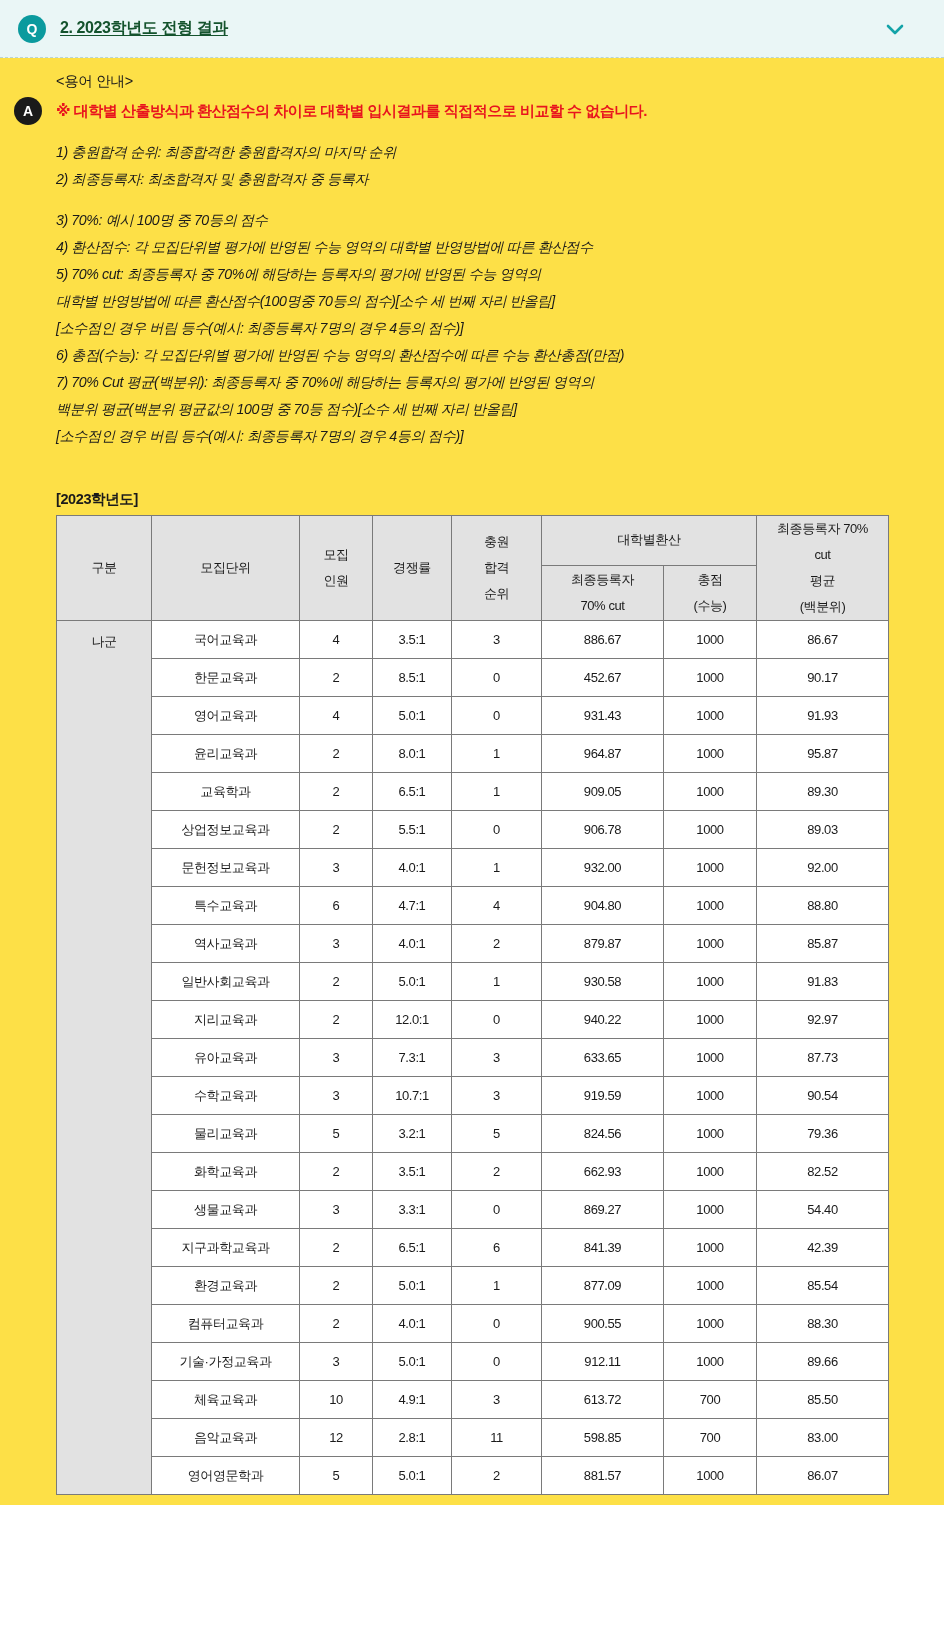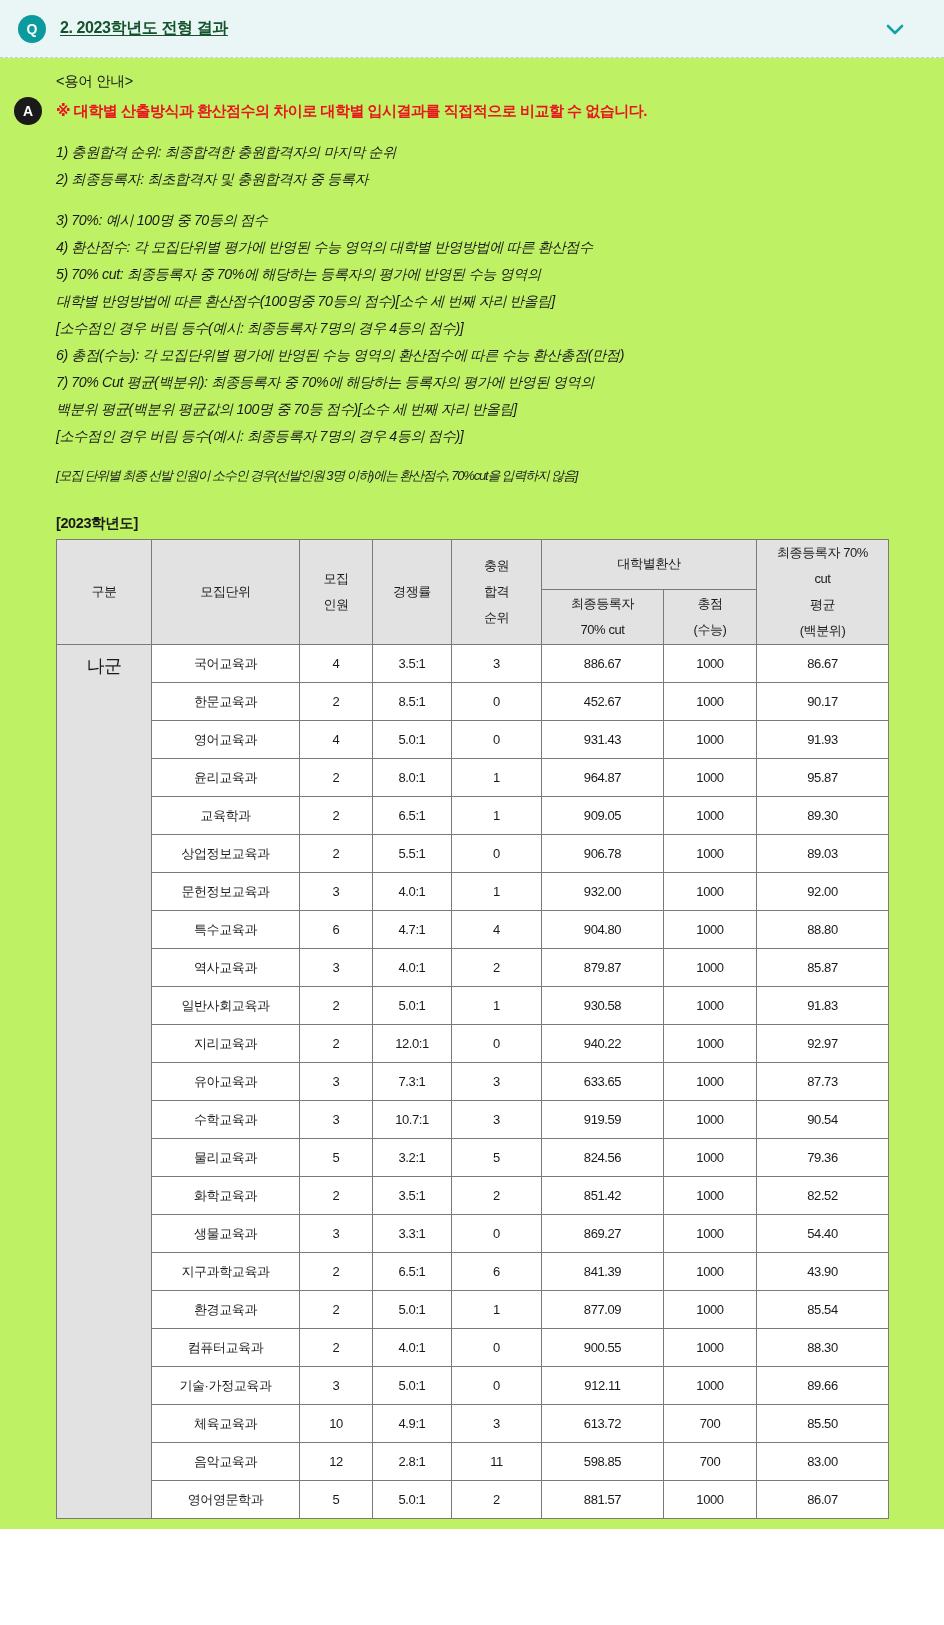--- a/index.html
+++ b/index.html
@@ -58,21 +58,21 @@
     height: 26px;
     display: flex;
     align-items: center;
     justify-content: center;
   }
   .chevron svg { display: block; }
 
   
   .qa-body {
     padding: 14px 0 10px 0;
-    background: #bef264;
+    background: #fde047;
   }
   .term-heading {
     margin: 0 0 6px 56px;
     font-size: 14.5px;
     color: #1a1a1a;
     letter-spacing: -0.3px;
   }
   .warn-row {
     display: flex;
     align-items: flex-start;
@@ -135,21 +135,21 @@
     font-weight: normal;
     line-height: 26px;
   }
   table.results tbody td {
     background: #ffffff;
     height: 38px;
     line-height: 18px;
   }
   td.group-cell {
     background: #e2e2e2 !important;
-    font-size: 18px;
+    font-size: 13px;
   }
   .c-gubun  { width: 95px; }
   .c-unit   { width: 148px; }
   .c-quota  { width: 73px; }
   .c-ratio  { width: 79px; }
   .c-rank   { width: 90px; }
   .c-cut    { width: 122px; }
   .c-total  { width: 93px; }
   .c-avg    { width: 132px; }
 
@@ -188,21 +188,20 @@
     <p>3) 70%: 예시 100명 중 70등의 점수</p>
     <p>4) 환산점수: 각 모집단위별 평가에 반영된 수능 영역의 대학별 반영방법에 따른 환산점수</p>
     <p>5) 70% cut: 최종등록자 중 70%에 해당하는 등록자의 평가에 반영된 수능 영역의</p>
     <p>대학별 반영방법에 따른 환산점수(100명중 70등의 점수)[소수 세 번째 자리 반올림]</p>
     <p>[소수점인 경우 버림 등수(예시: 최종등록자 7명의 경우 4등의 점수)]</p>
     <p>6) 총점(수능): 각 모집단위별 평가에 반영된 수능 영역의 환산점수에 따른 수능 환산총점(만점)</p>
     <p>7) 70% Cut 평균(백분위): 최종등록자 중 70%에 해당하는 등록자의 평가에 반영된 영역의</p>
     <p>백분위 평균(백분위 평균값의 100명 중 70등 점수)[소수 세 번째 자리 반올림]</p>
     <p>[소수점인 경우 버림 등수(예시: 최종등록자 7명의 경우 4등의 점수)]</p>
     <div class="gap"></div>
-    <p class="note-small">[모집 단위별 최종 선발 인원이 소수인 경우(선발인원 3명 이하)에는 환산점수, 70%cut을 입력하지 않음]</p>
   </div>
 
   <div class="table-title">[2023학년도]</div>
 
   <div class="tbl-wrap">
     <table class="results">
       <colgroup>
         <col class="c-gubun">
           <col class="c-unit">
           <col class="c-quota">
@@ -371,41 +370,41 @@
             <td>5</td>
             <td>824.56</td>
             <td>1000</td>
             <td>79.36</td>
           </tr>
           <tr>
             <td>화학교육과</td>
             <td>2</td>
             <td>3.5:1</td>
             <td>2</td>
-            <td>851.42</td>
+            <td>662.93</td>
             <td>1000</td>
             <td>82.52</td>
           </tr>
           <tr>
             <td>생물교육과</td>
             <td>3</td>
             <td>3.3:1</td>
             <td>0</td>
             <td>869.27</td>
             <td>1000</td>
             <td>54.40</td>
           </tr>
           <tr>
             <td>지구과학교육과</td>
             <td>2</td>
             <td>6.5:1</td>
             <td>6</td>
             <td>841.39</td>
             <td>1000</td>
-            <td>43.90</td>
+            <td>42.39</td>
           </tr>
           <tr>
             <td>환경교육과</td>
             <td>2</td>
             <td>5.0:1</td>
             <td>1</td>
             <td>877.09</td>
             <td>1000</td>
             <td>85.54</td>
           </tr>

